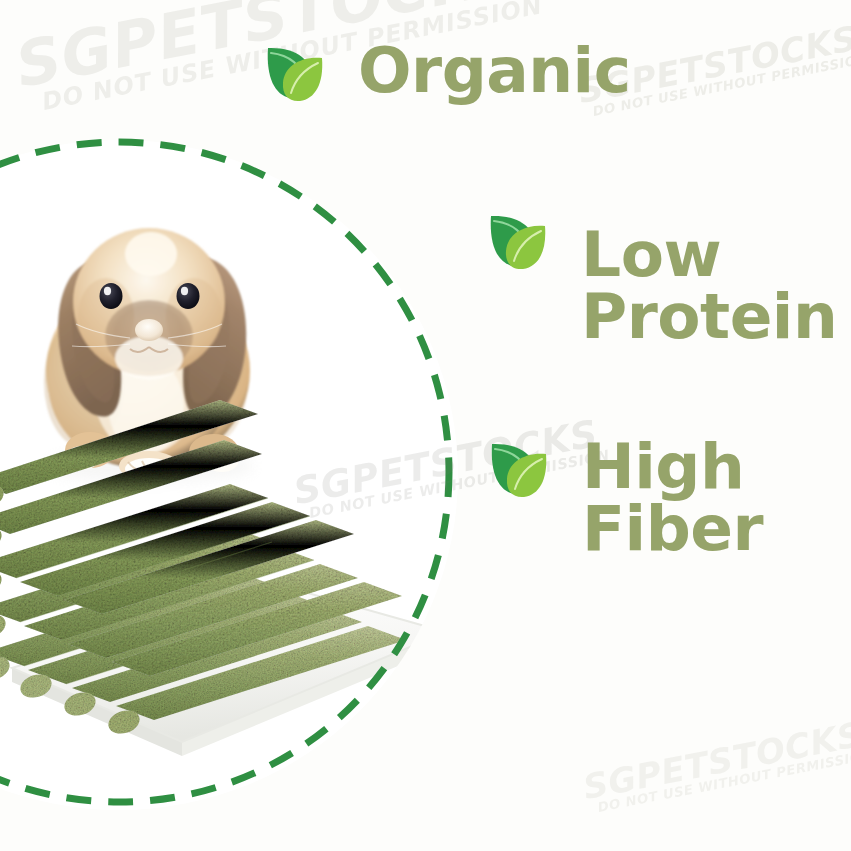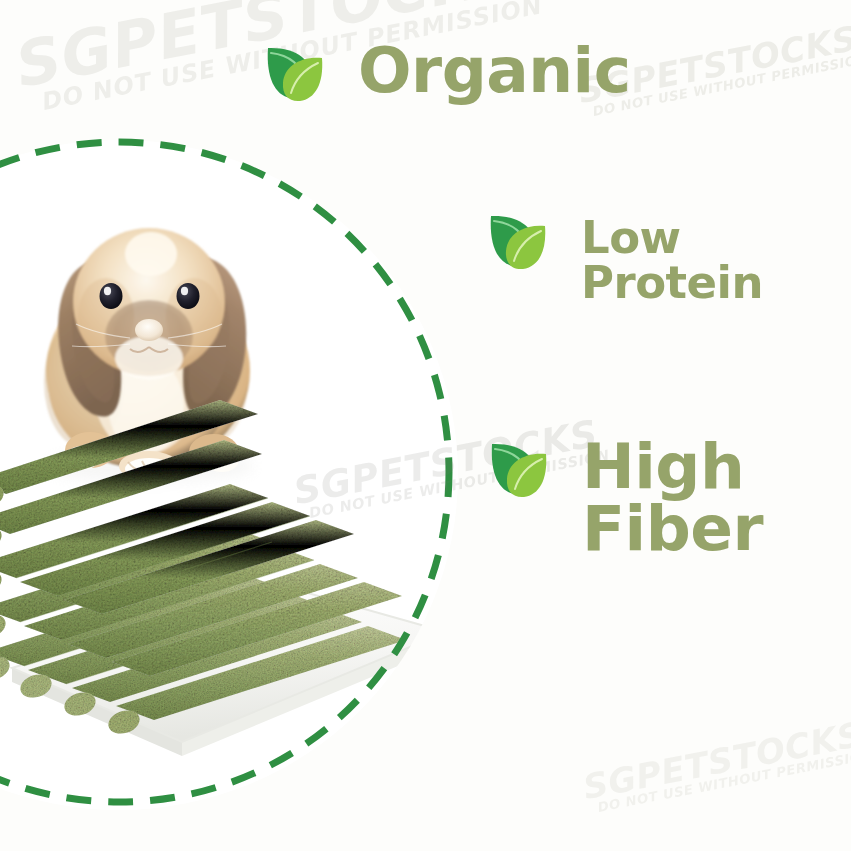--- a/index.html
+++ b/index.html
@@ -58,21 +58,21 @@
     white-space: pre-line;
     margin: 0;
   }
 
   #feature-organic      { left: 258px; top: 36px; }
   #feature-low-protein  { left: 481px; top: 204px; }
   #feature-high-fiber   { left: 482px; top: 432px; }
   #feature-rich-minerals{ left: 448px; top: 632px; }
 
   #feature-organic .ftext       { font-size: 63px; margin-top: 4px; }
-  #feature-low-protein .ftext   { font-size: 45px; margin-top: 12px; }
+  #feature-low-protein .ftext   { font-size: 63px; margin-top: 20px; }
   #feature-high-fiber .ftext    { font-size: 63px; margin-top: 4px; }
   #feature-rich-minerals .ftext { font-size: 63px; margin-top: 4px; }
 
   
   .watermark {
     position: absolute;
     pointer-events: none;
     user-select: none;
     font-family: "DejaVu Sans", sans-serif;
     font-weight: bold;

